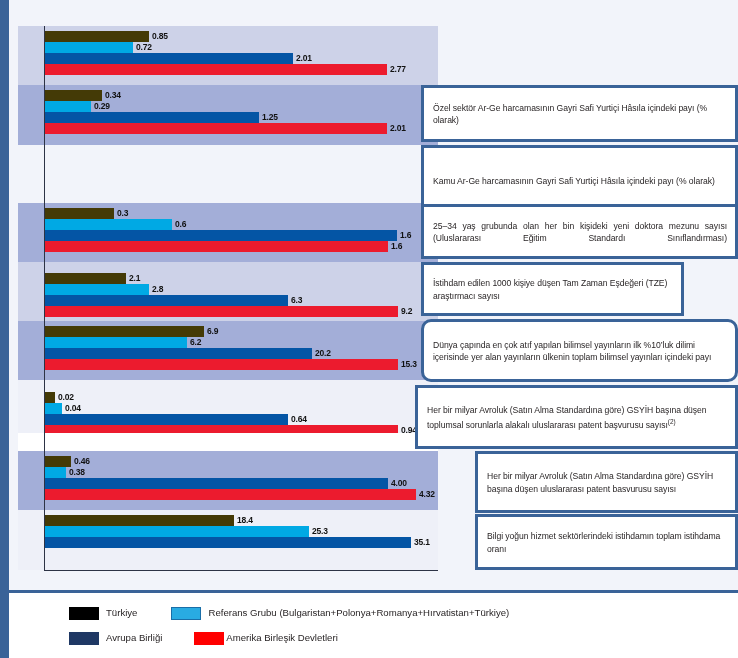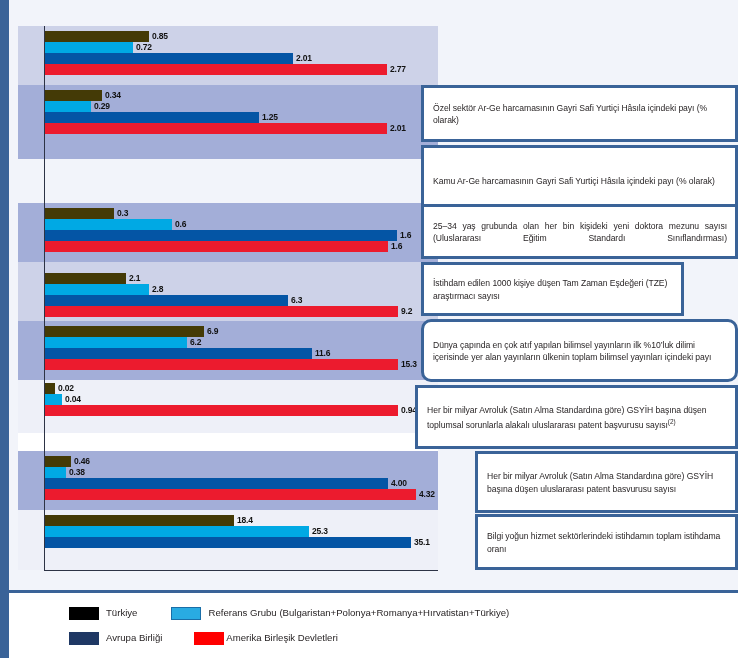--- a/index.html
+++ b/index.html
@@ -157,21 +157,21 @@
 
       <div class="group band-light" style="top:22px;height:70px;">
         <div class="bars" style="padding-top:5px;">
           <div class="bar-row"><span class="bar tr" style="width:105px"></span><span class="bar-value">0.85</span></div>
           <div class="bar-row"><span class="bar ref" style="width:89px"></span><span class="bar-value">0.72</span></div>
           <div class="bar-row"><span class="bar eu" style="width:249px"></span><span class="bar-value">2.01</span></div>
           <div class="bar-row"><span class="bar us" style="width:343px"></span><span class="bar-value">2.77</span></div>
         </div>
       </div>
 
-      <div class="group band-dark" style="top:81px;height:74px;">
+      <div class="group band-dark" style="top:81px;height:60px;">
         <div class="bars" style="padding-top:5px;">
           <div class="bar-row"><span class="bar tr" style="width:58px"></span><span class="bar-value">0.34</span></div>
           <div class="bar-row"><span class="bar ref" style="width:47px"></span><span class="bar-value">0.29</span></div>
           <div class="bar-row"><span class="bar eu" style="width:215px"></span><span class="bar-value">1.25</span></div>
           <div class="bar-row"><span class="bar us" style="width:343px"></span><span class="bar-value">2.01</span></div>
         </div>
       </div>
 
 
       <div class="group band-dark" style="top:199px;height:59px;">
@@ -189,29 +189,30 @@
           <div class="bar-row"><span class="bar ref" style="width:105px"></span><span class="bar-value">2.8</span></div>
           <div class="bar-row"><span class="bar eu" style="width:244px"></span><span class="bar-value">6.3</span></div>
           <div class="bar-row"><span class="bar us" style="width:354px"></span><span class="bar-value">9.2</span></div>
         </div>
       </div>
 
       <div class="group band-dark" style="top:317px;height:59px;">
         <div class="bars" style="padding-top:5px;">
           <div class="bar-row"><span class="bar tr" style="width:160px"></span><span class="bar-value">6.9</span></div>
           <div class="bar-row"><span class="bar ref" style="width:143px"></span><span class="bar-value">6.2</span></div>
-          <div class="bar-row"><span class="bar eu" style="width:268px"></span><span class="bar-value">11.6</span></div>
+          <div class="bar-row"><span class="bar eu" style="width:268px"></span><span class="bar-value">20.2</span></div>
           <div class="bar-row"><span class="bar us" style="width:354px"></span><span class="bar-value">15.3</span></div>
         </div>
       </div>
 
       <div class="group band-pale" style="top:376px;height:53px;">
-        <div class="bars" style="padding-top:3px;">
+        <div class="bars" style="padding-top:12px;">
           <div class="bar-row"><span class="bar tr" style="width:11px"></span><span class="bar-value">0.02</span></div>
           <div class="bar-row"><span class="bar ref" style="width:18px"></span><span class="bar-value">0.04</span></div>
+          <div class="bar-row"><span class="bar eu" style="width:244px"></span><span class="bar-value">0.64</span></div>
           <div class="bar-row"><span class="bar us" style="width:354px"></span><span class="bar-value">0.94</span></div>
         </div>
       </div>
 
       <div class="group band-white" style="top:429px;height:18px;"></div>
 
       <div class="group band-dark" style="top:447px;height:59px;">
         <div class="bars" style="padding-top:5px;">
           <div class="bar-row"><span class="bar tr" style="width:27px"></span><span class="bar-value">0.46</span></div>
           <div class="bar-row"><span class="bar ref" style="width:22px"></span><span class="bar-value">0.38</span></div>

